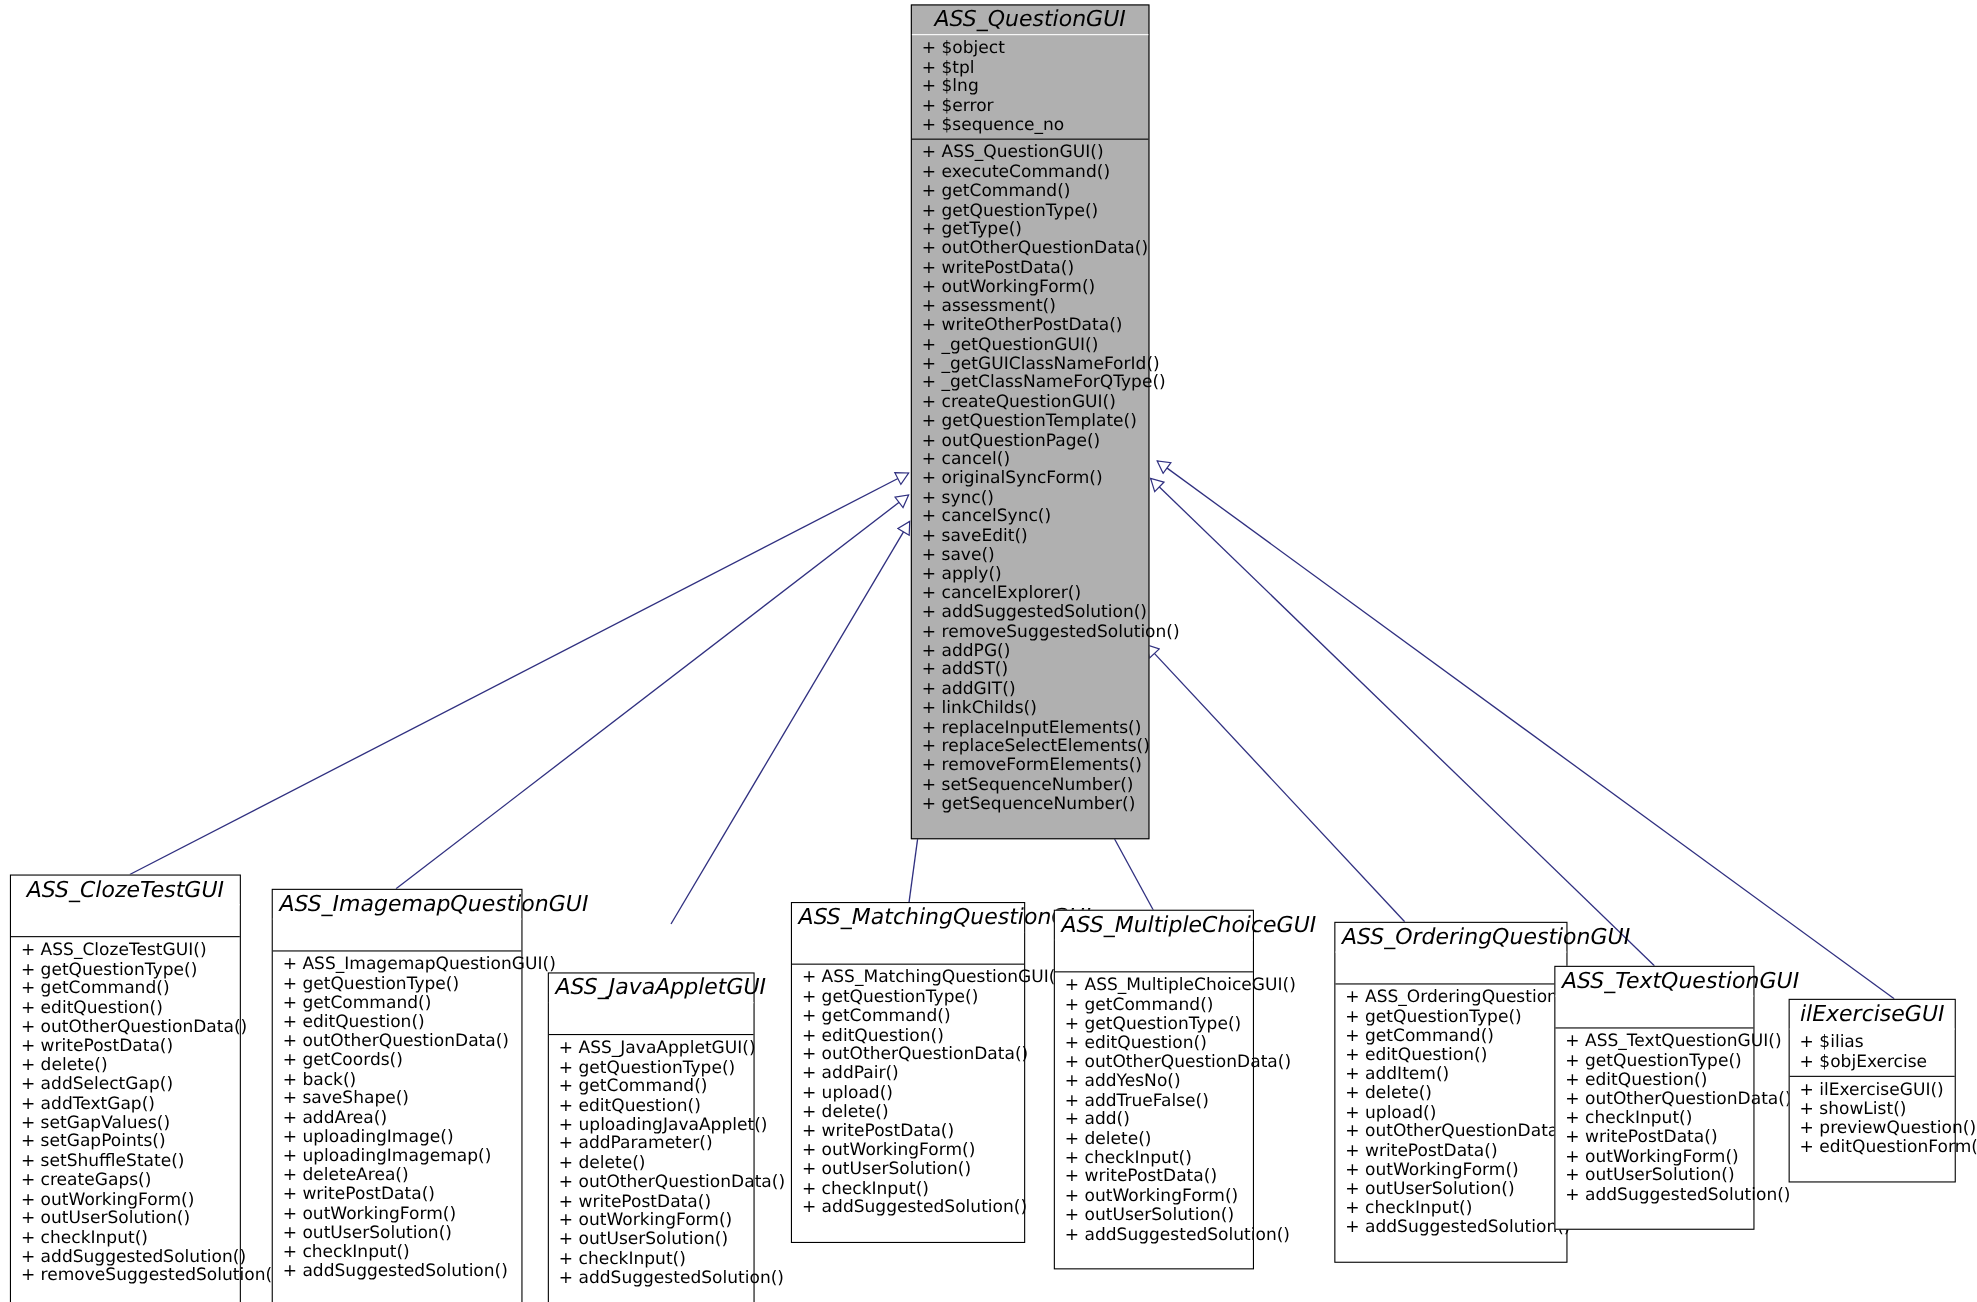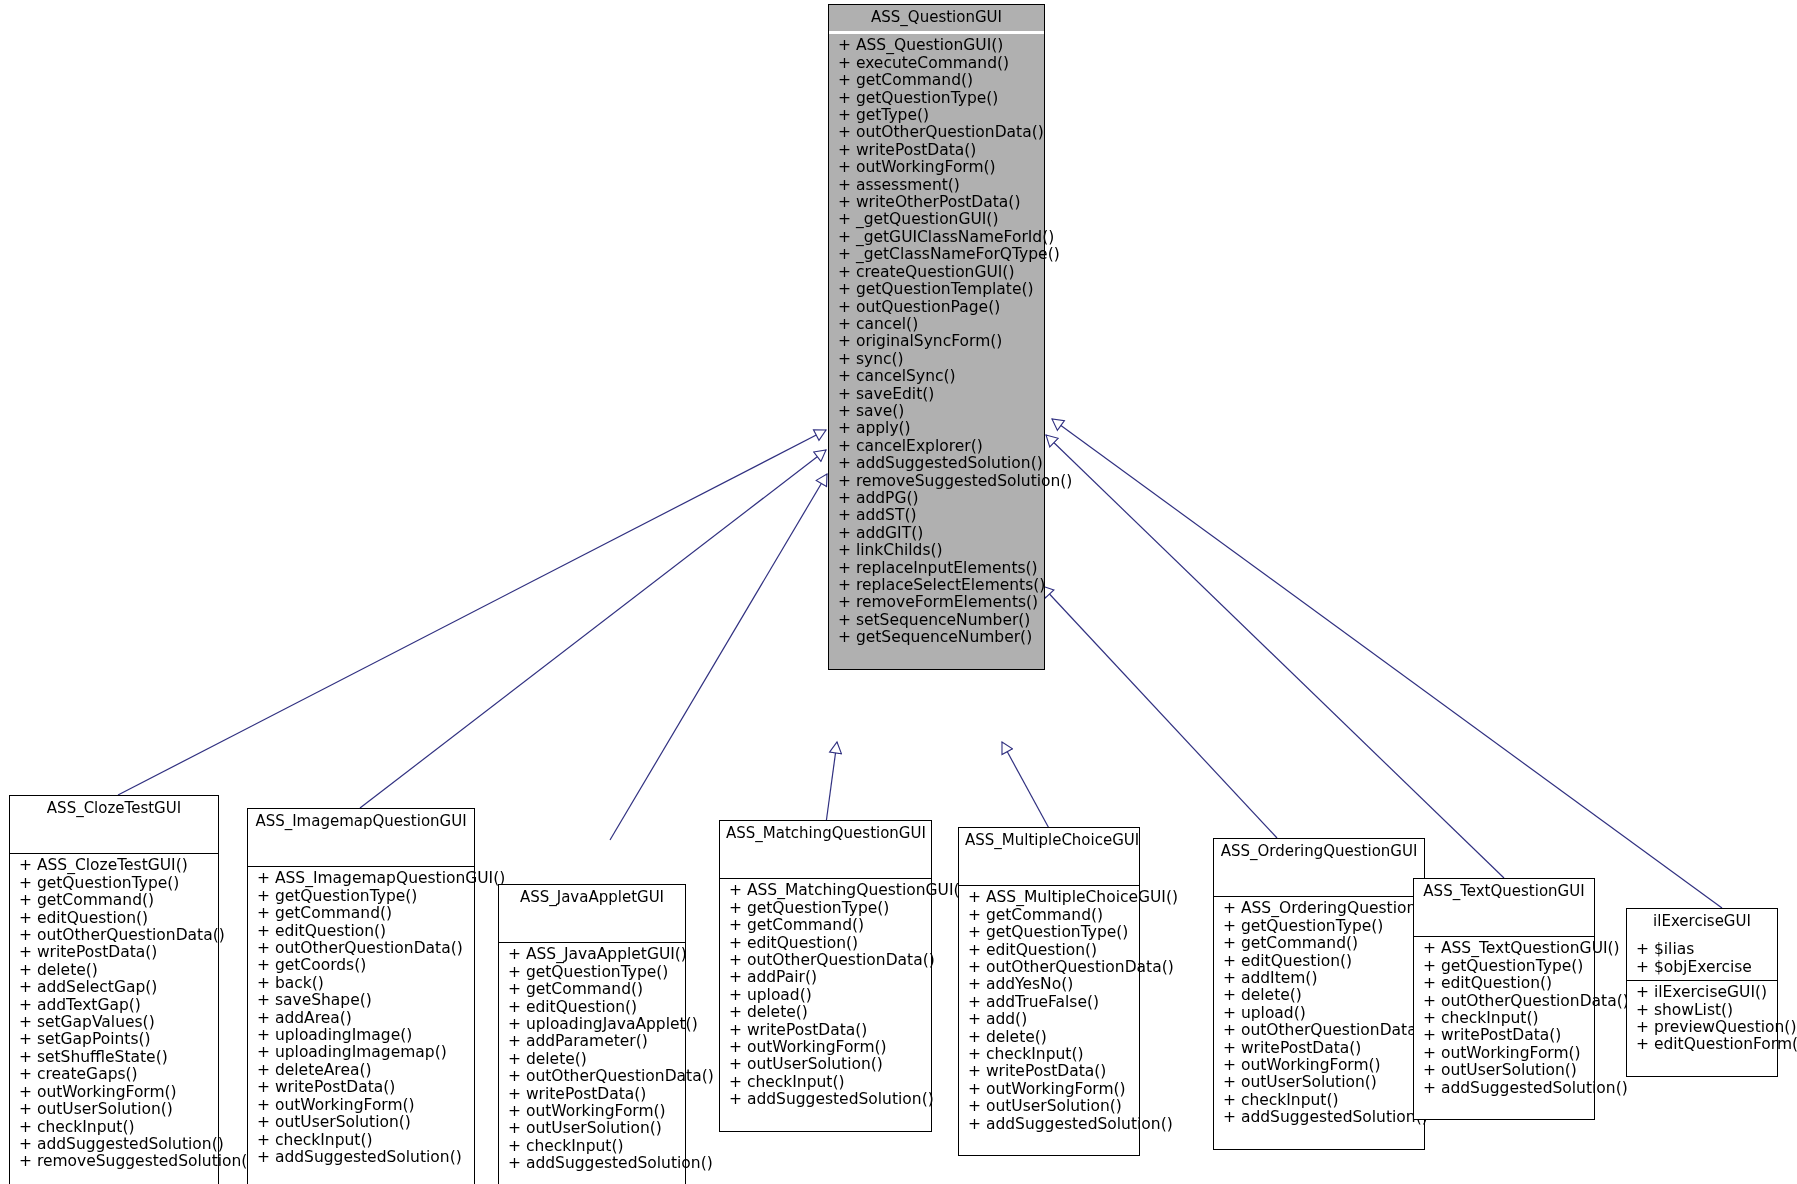--- a/index.html
+++ b/index.html
@@ -36,23 +36,24 @@
     line-height: 17.4px;
     z-index: 5;
   }
   .uml-class.base {
     background: #b0b0b0;
     border: 1px solid #000000;
   }
   .uml-title {
     text-align: center;
     padding: 4px 6px 5px 6px;
-    border-bottom: 3px solid #ffffff;
+    border-bottom: 1px solid #ffffff;
     white-space: nowrap;
-    font-size: 15px;
+    font-size: 20px;
+    font-style: italic;
   }
   .uml-attrs {
     padding: 3px 0 4px 0;
     border-bottom: 1px solid #000000;
     min-height: 9px;
   }
   .uml-attrs.empty {
     min-height: 14px;
     padding: 7px 0 7px 0;
   }
@@ -84,20 +85,27 @@
       <path d="M824,838 L837,742"></path>
       <path d="M1051,832 L1002,742"></path>
       <path d="M1277,838 L1042,586"></path>
       <path d="M1504,878 L1046,435"></path>
       <path d="M1722,908 L1052,419"></path>
     </g>
   </svg>
 
   <div class="uml-class base" style="left:828px; top:4px; width:217px;">
     <div class="uml-title">ASS_QuestionGUI</div>
+    <div class="uml-attrs">
+      <div class="uml-row">+ $object</div>
+      <div class="uml-row">+ $tpl</div>
+      <div class="uml-row">+ $lng</div>
+      <div class="uml-row">+ $error</div>
+      <div class="uml-row">+ $sequence_no</div>
+    </div>
     <div class="uml-ops">
       <div class="uml-row">+ ASS_QuestionGUI()</div>
       <div class="uml-row">+ executeCommand()</div>
       <div class="uml-row">+ getCommand()</div>
       <div class="uml-row">+ getQuestionType()</div>
       <div class="uml-row">+ getType()</div>
       <div class="uml-row">+ outOtherQuestionData()</div>
       <div class="uml-row">+ writePostData()</div>
       <div class="uml-row">+ outWorkingForm()</div>
       <div class="uml-row">+ assessment()</div>

